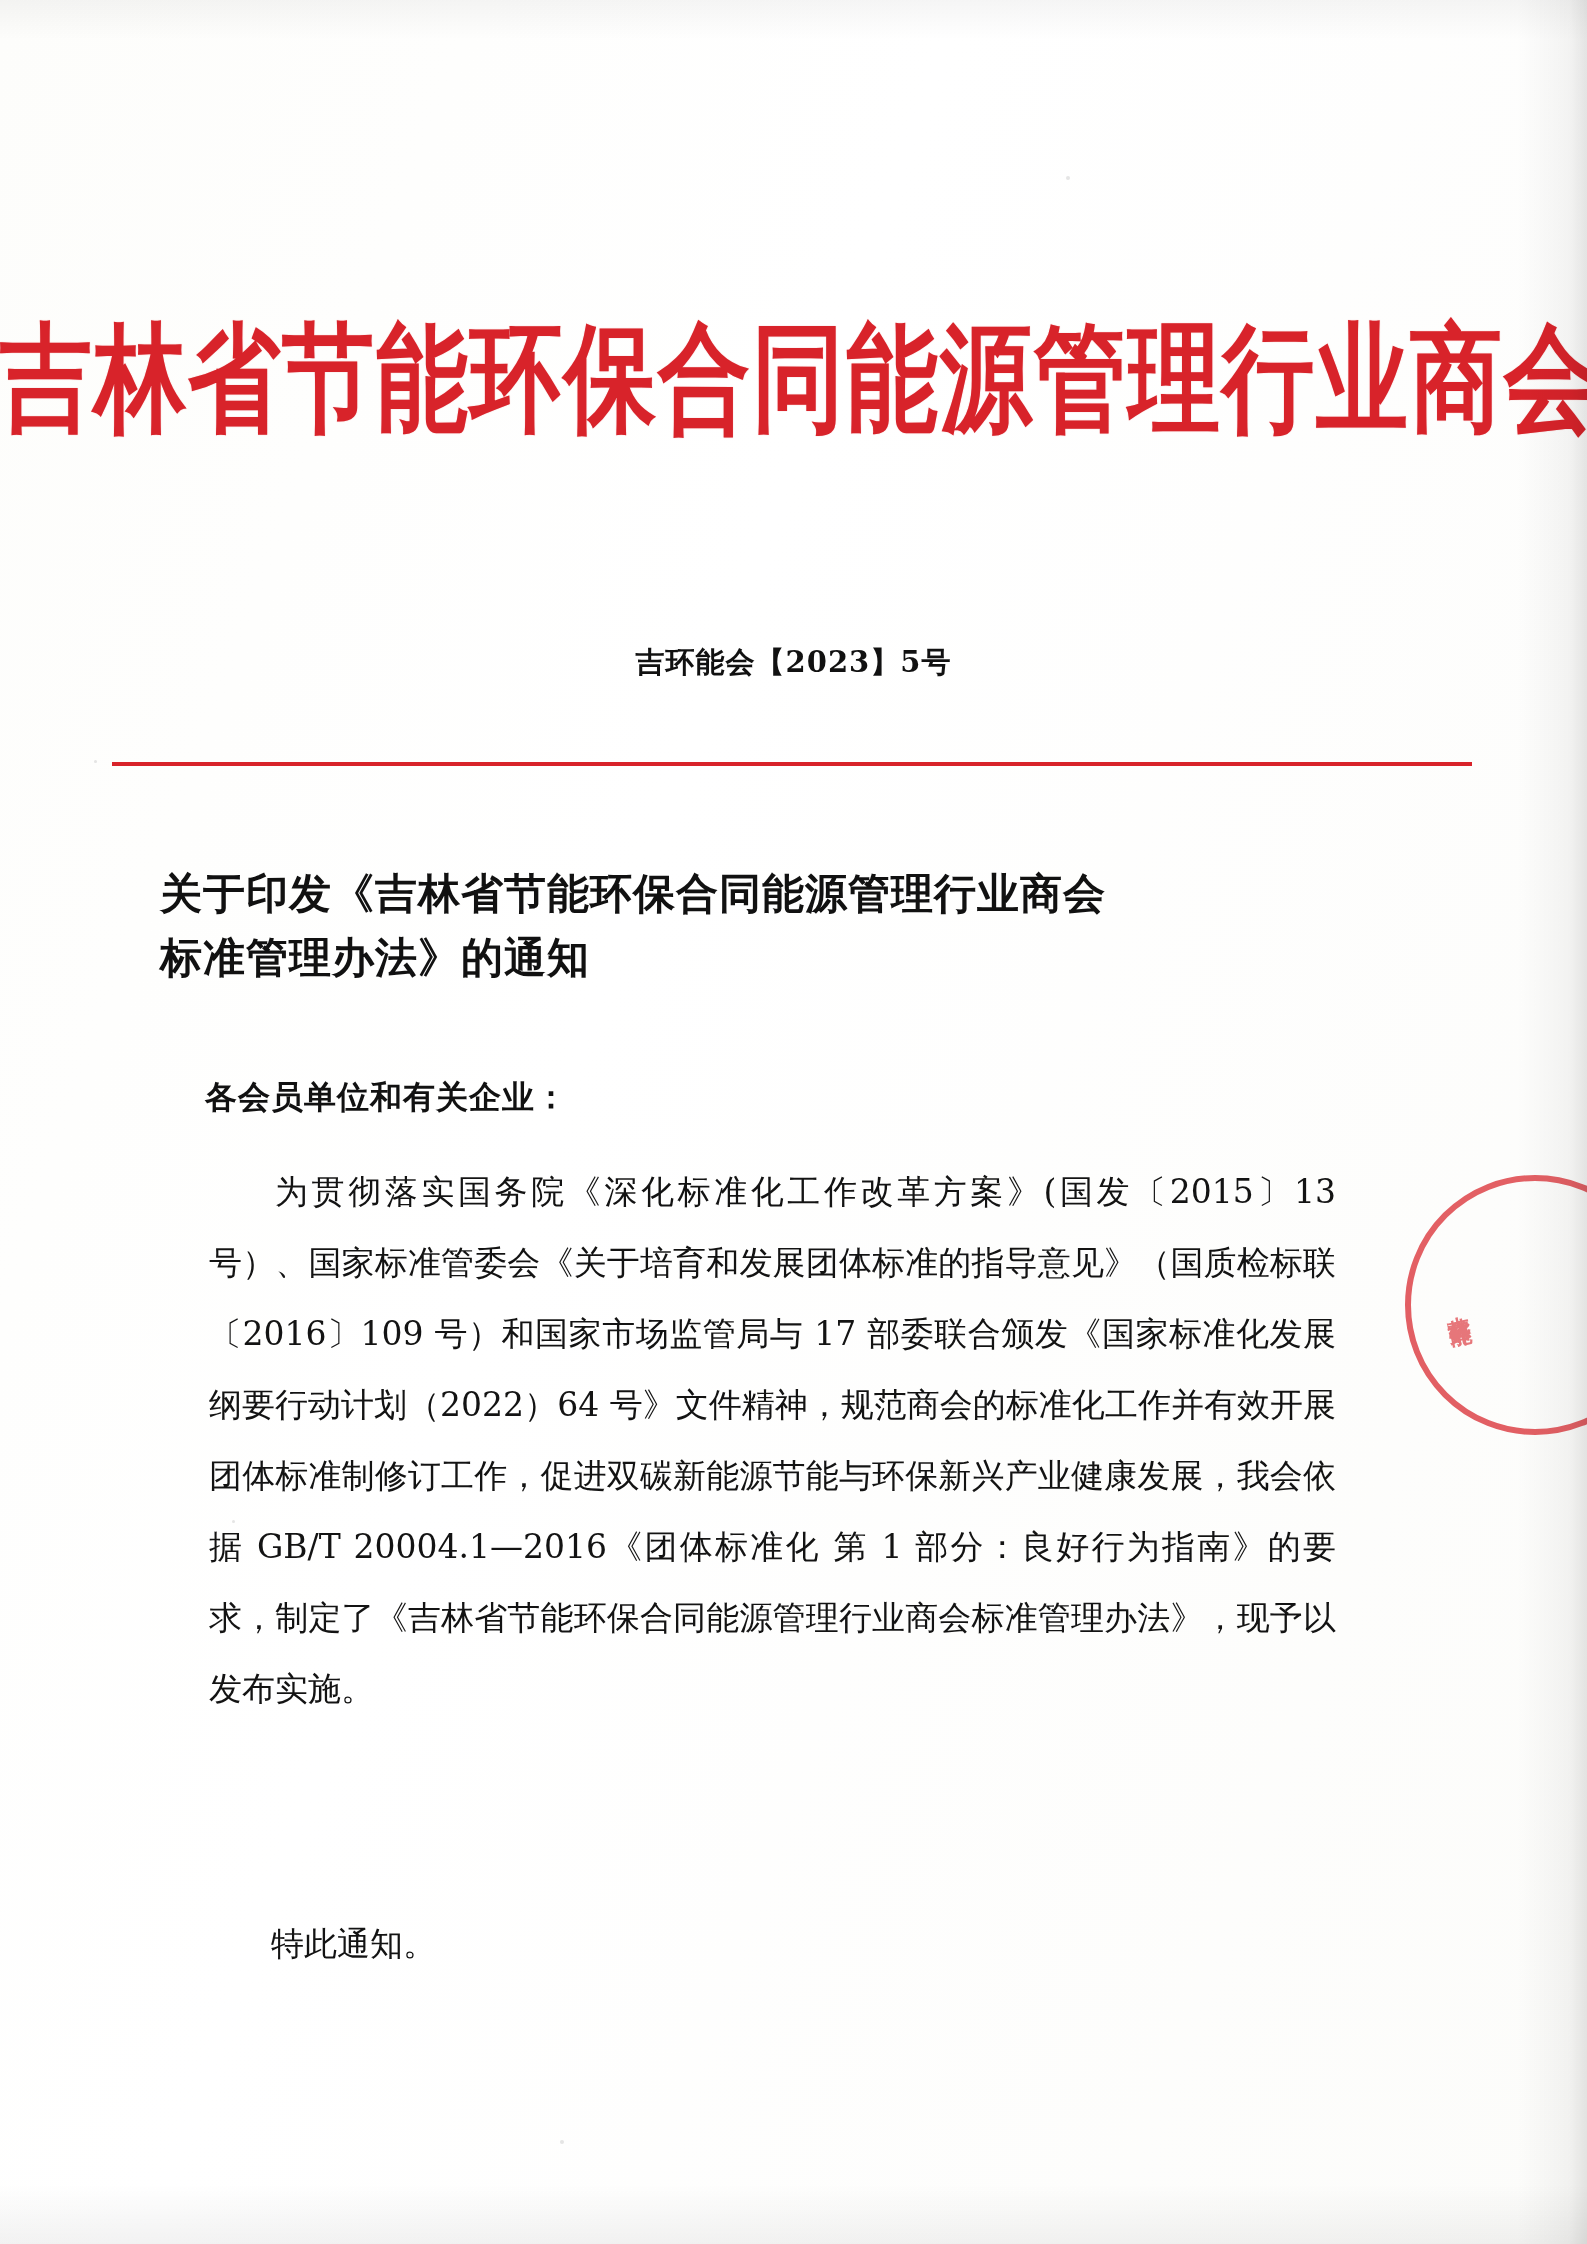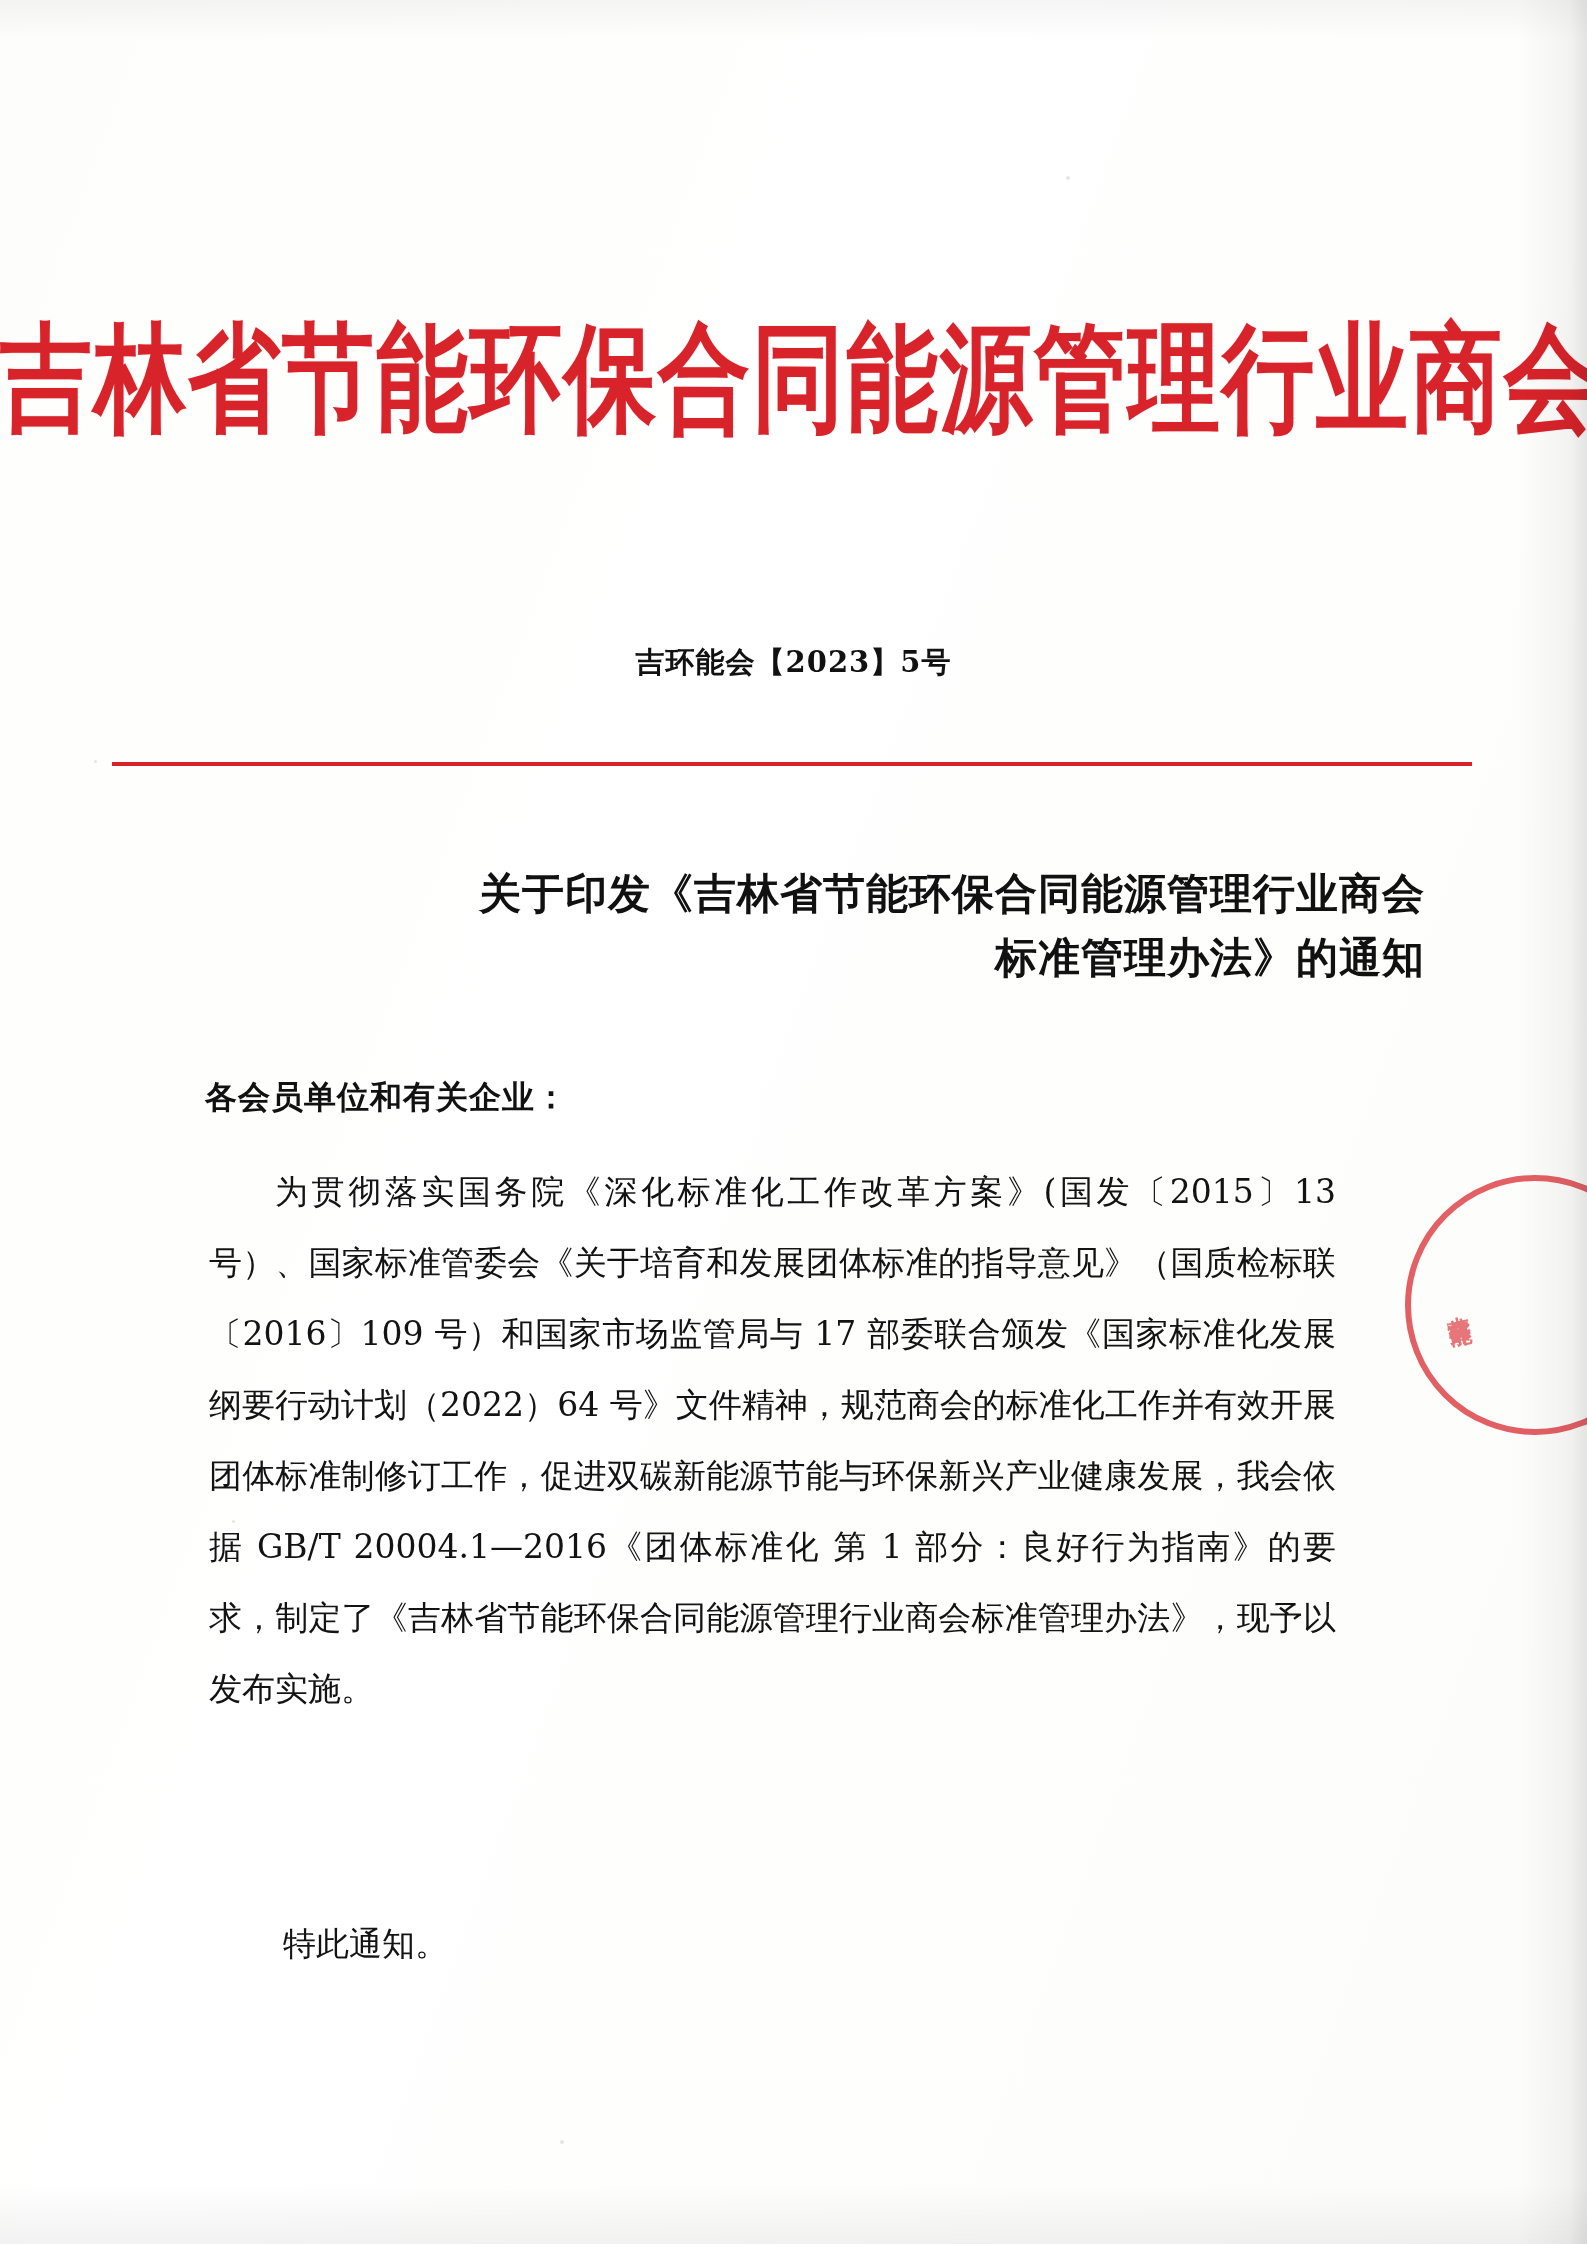--- a/index.html
+++ b/index.html
@@ -91,21 +91,21 @@
     height: 4px;
     background: #d8232a;
   }
 
   
   .doc-title {
     position: absolute;
     top: 862px;
     left: 160px;
     width: 1265px;
-    text-align: right;
+    text-align: left;
     font-family: "DejaVu Serif", "Liberation Serif", serif;
     font-weight: bold;
     font-size: 42px;
     line-height: 1.52;
     color: #111;
     letter-spacing: 1px;
   }
 
   
   .salutation {
@@ -134,21 +134,21 @@
   .body-block p {
     margin: 4px;
   }
   .indent2 {
     text-indent: 2em;
   }
 
   .closing {
     position: absolute;
     top: 1908px;
-    left: 217px;
+    left: 205px;
     width: 1135px;
     font-family: "DejaVu Serif", "Liberation Serif", serif;
     font-size: 33px;
     line-height: 71px;
     color: #131313;
   }
   .closing p { margin: 0; text-indent: 2em; }
 
   
   .seal {

